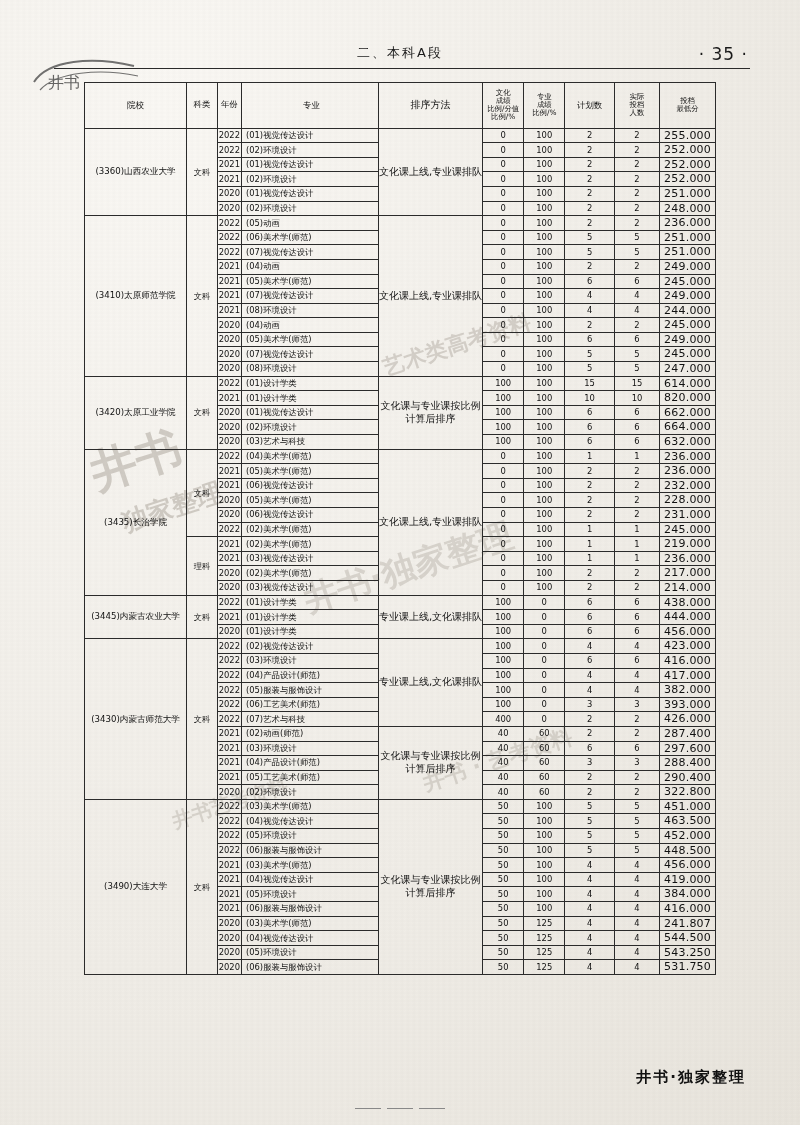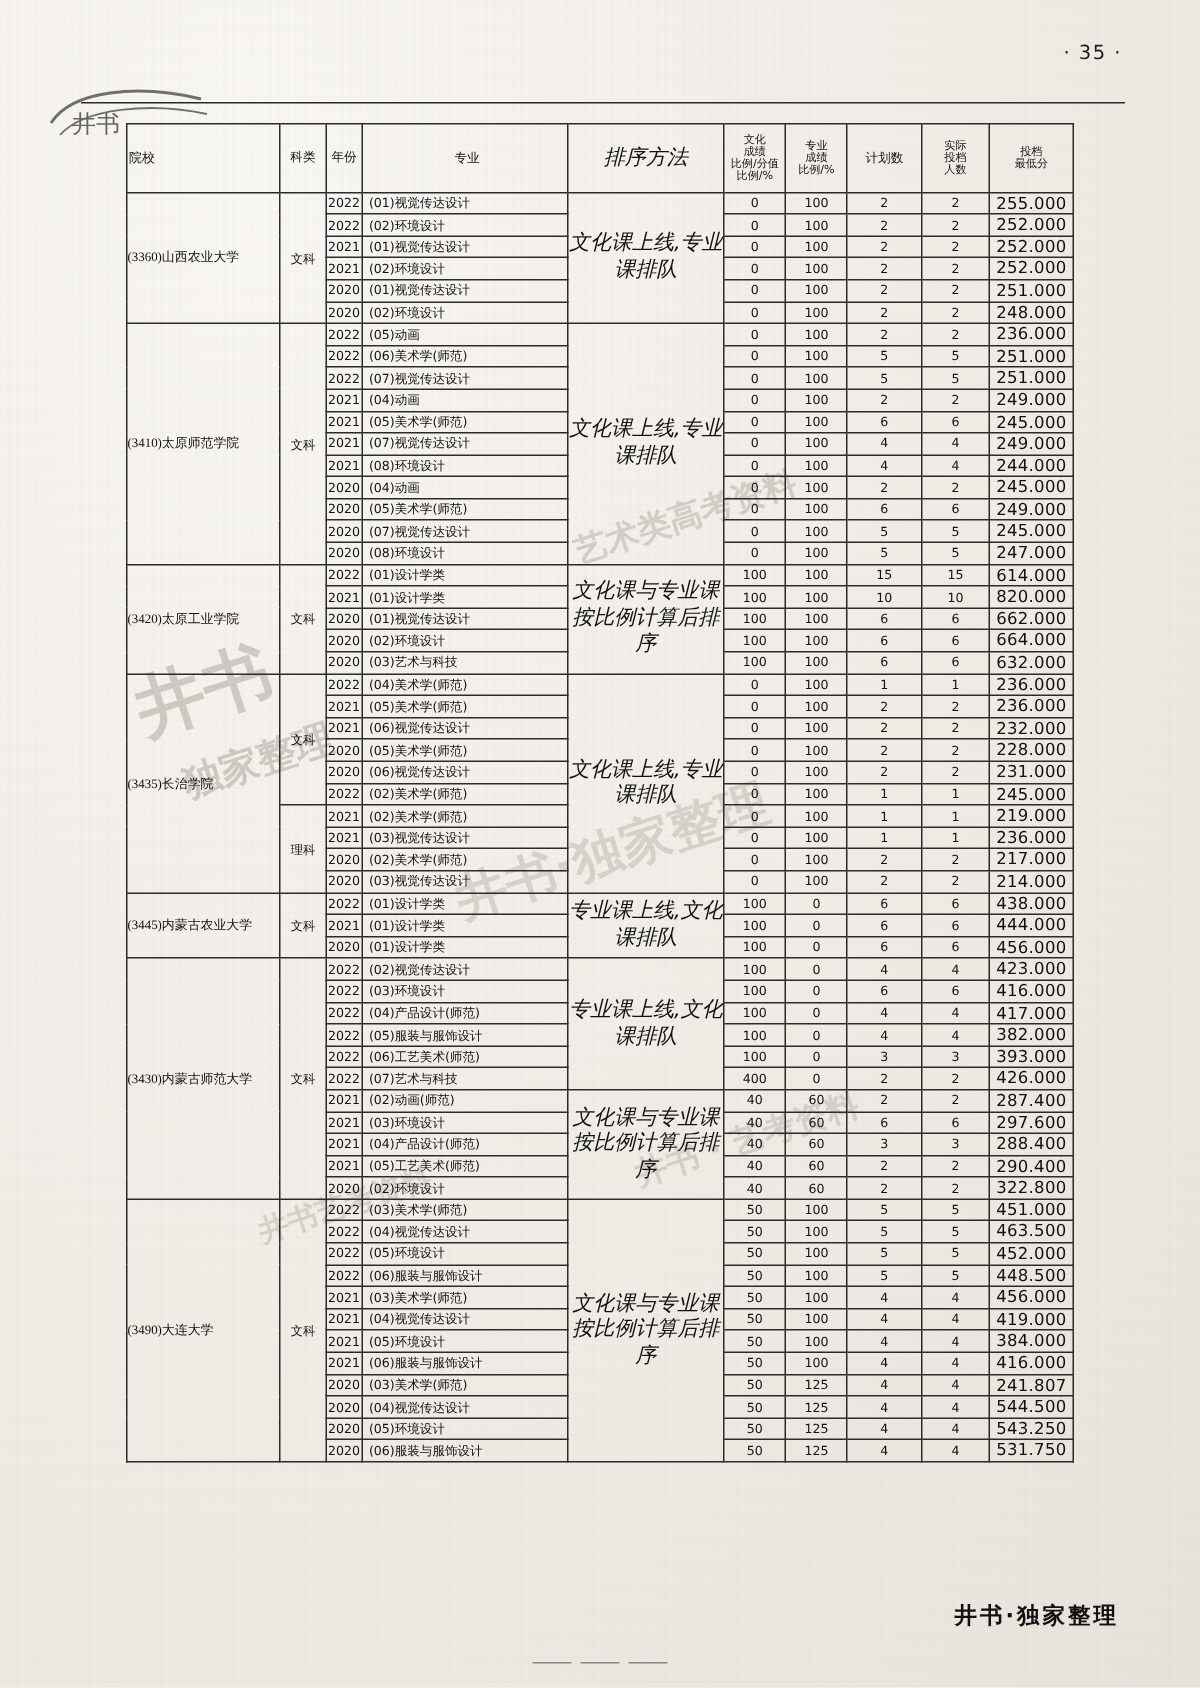--- a/index.html
+++ b/index.html
@@ -23,22 +23,22 @@
       repeating-linear-gradient(90deg, rgba(0,0,0,0.010) 0px, rgba(0,0,0,0) 3px, rgba(0,0,0,0.010) 6px);
     pointer-events:none;
   }
   
   .page-header{
     position:absolute;top:44px;left:0;width:800px;
     display:flex;align-items:center;justify-content:center;
     font-size:13px;color:#1a1a1a;letter-spacing:2px;
   }
   .page-num{
-    position:absolute;top:28px;right:52px;
-    font-size:13px;color:#1a1a1a;letter-spacing:1px;
+    position:absolute;top:44px;right:52px;
+    font-size:17px;color:#1a1a1a;letter-spacing:1px;
   }
   .rule{
     position:absolute;left:54px;width:696px;height:1px;background:#2a2a2a;
   }
   .rule.top{top:68px;}
   
   .logo{
     position:absolute;left:30px;top:52px;width:120px;height:48px;
     opacity:.75;
   }
@@ -83,25 +83,25 @@
     line-height:1.05;
     height:13.6px;
     font-weight:normal;
   }
   thead th{
     font-size:8.4px;
     padding:6px 1px;
     height:auto;
   }
   .hdr-two{line-height:1.15;}
-  .c-school{width:94px;text-align:left;font-size:8.6px;font-family:Liberation Serif, serif;}
+  .c-school{width:94px;text-align:center;font-size:8.6px;}
   .c-kelei{width:26px;}
   .c-year{width:20px;}
   .c-major{width:124px;text-align:left;padding-left:4px;font-size:8.4px;}
-  .c-rule{width:96px;font-size:14px;line-height:1.25;font-style:italic;}
+  .c-rule{width:96px;font-size:10px;line-height:1.25;}
   .c-wh{width:36px;}
   .c-zy{width:36px;}
   .c-plan{width:44px;}
   .c-real{width:40px;}
   .c-score{width:50px;}
   .num{font-family:"DejaVu Sans","Liberation Sans",sans-serif;font-size:8.4px;}
   .score{font-size:11px;letter-spacing:.2px;}
   .hdr-split{font-size:7.4px;line-height:1.1;}
 </style>
 </head>
@@ -111,20 +111,21 @@
   <div class="grain"></div>
 
   <div class="logo">
     <svg width="120" height="48" viewBox="0 0 120 48">
       <path d="M4 30 C18 8, 62 4, 104 14" fill="none" stroke="#444" stroke-width="2"></path>
       <path d="M10 38 C26 20, 70 16, 108 24" fill="none" stroke="#444" stroke-width="1.2"></path>
       <text x="18" y="36" font-size="16" fill="#333" font-family="DejaVu Sans, sans-serif">井书</text>
     </svg>
   </div>
 
+  <div class="page-header">二、本科A段</div>
   <div class="page-num">· 35 ·</div>
   <div class="rule top"></div>
 
   <div class="wm a">井书</div>
   <div class="wm b">独家整理</div>
   <div class="wm c">艺术类高考资料</div>
   <div class="wm d">井书·独家整理</div>
   <div class="wm e">井书 · 艺考资料</div>
   <div class="wm f">井书艺考资料</div>
 

